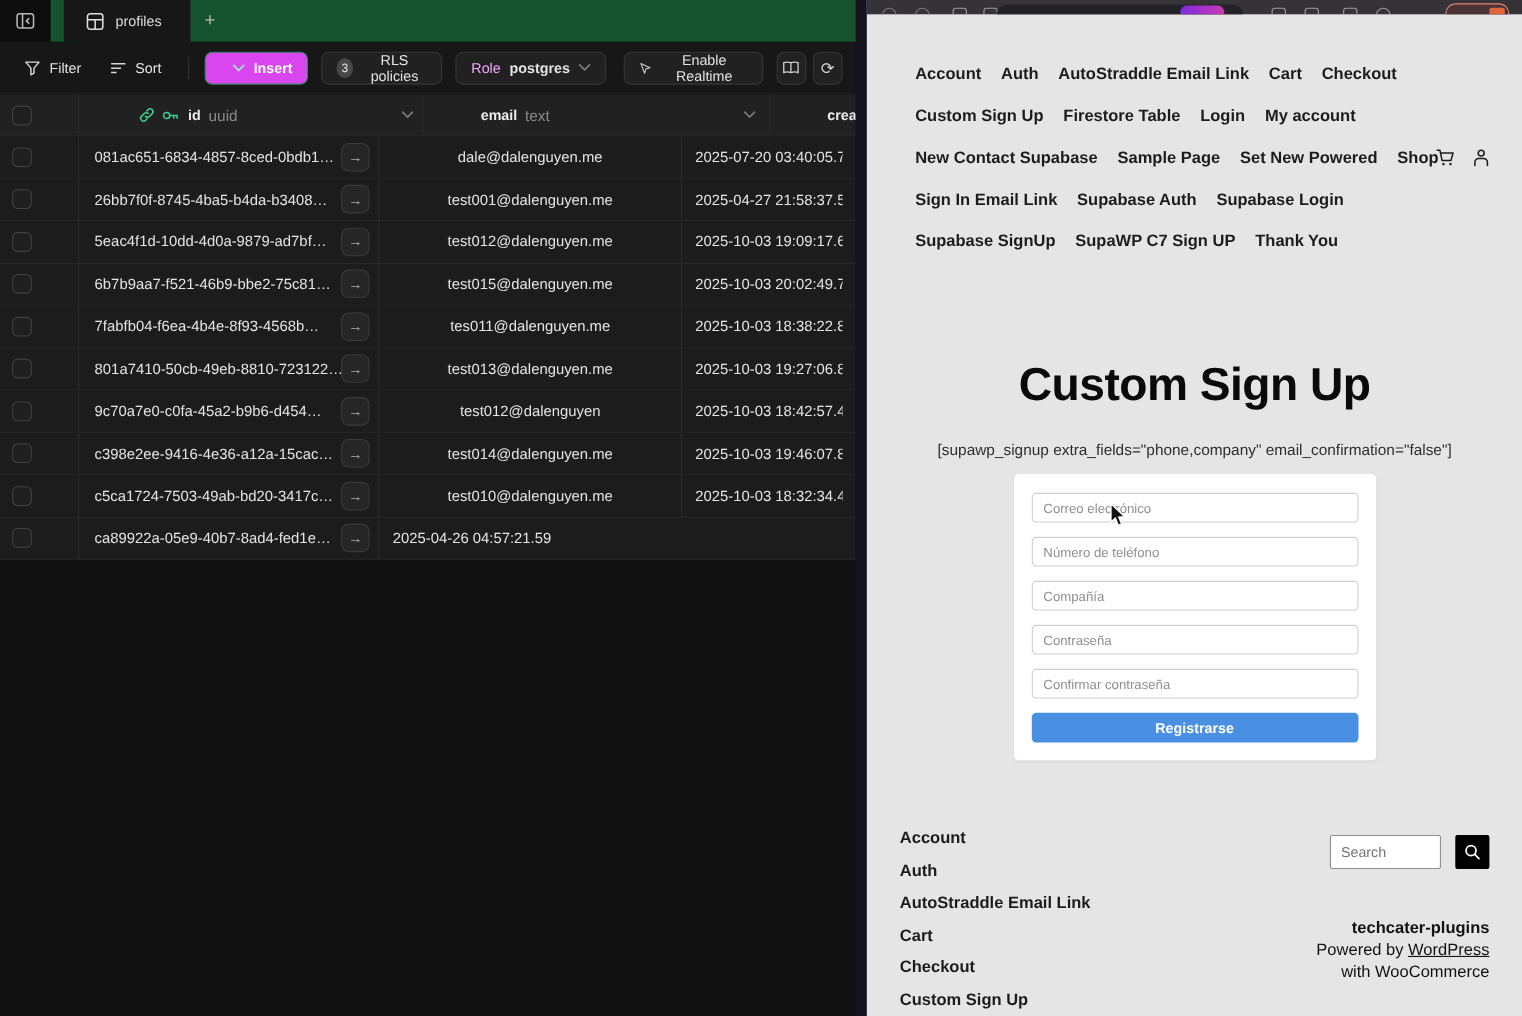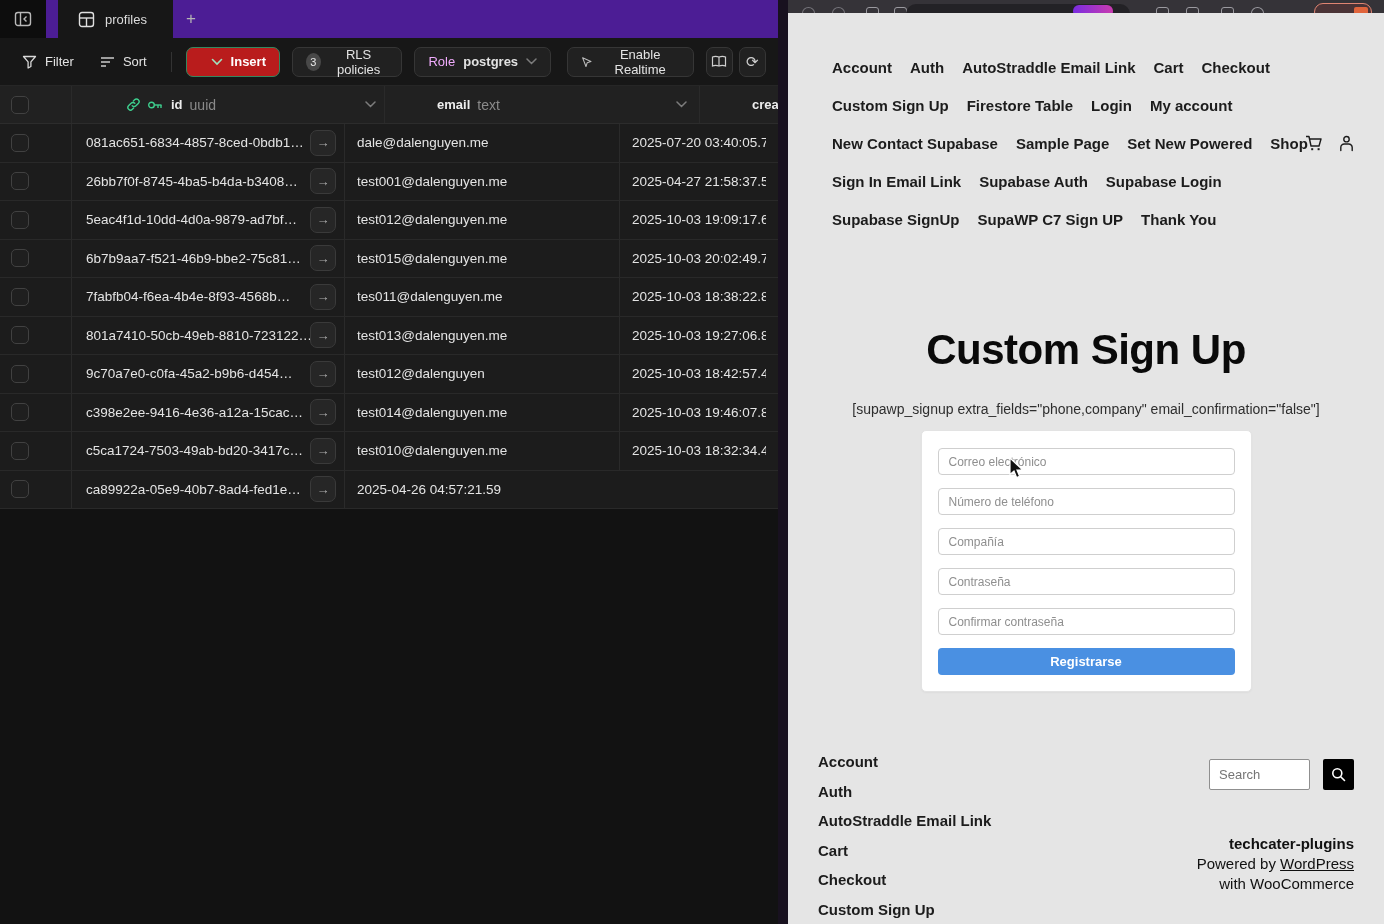--- a/index.html
+++ b/index.html
@@ -2,43 +2,43 @@
 <html><head>
 <meta charset="utf-8">
 <style>
   * { margin:0; padding:0; box-sizing:border-box; }
   html,body { width:1384px; height:924px; overflow:hidden; background:#18111f;
               font-family:"Liberation Sans", sans-serif; }
   .app { display:flex; width:1384px; height:924px; position:relative; }
 
   
   .left-panel { width:778px; height:924px; background:#131313; display:flex; flex-direction:column; flex:none; }
-  .tabbar { height:38px; background:#4c1d95; display:flex; align-items:stretch; flex:none; }
+  .tabbar { height:38px; background:#14532d; display:flex; align-items:stretch; flex:none; }
   .collapse-wrap { width:46px; background:#0d0d0d; display:flex; align-items:center; justify-content:center; }
   .collapse-btn { width:24px; height:24px; border-radius:5px; display:flex; align-items:center; justify-content:center; cursor:pointer; }
   .tab { background:#171717; display:flex; align-items:center; gap:10px; padding:0 26px 0 20px; color:#dcdcdc; font-size:13px; margin-left:12px; }
   .newtab { display:flex; align-items:center; justify-content:center; width:36px; color:#b5b5b5; font-size:17px; cursor:pointer; }
 
   .toolbar { height:48px; background:#171717; border-bottom:1px solid #262626; display:flex; align-items:center; padding:0 12px; gap:6px; flex:none; }
   .tbtn-ghost { display:flex; align-items:center; gap:8px; color:#e3e3e3; font-size:13px; padding:0 10px; height:30px; background:transparent; border:none; cursor:pointer; font-family:inherit; }
   .tdivider { width:1px; height:20px; background:#333; margin:0 8px; }
   .tbtn { display:flex; align-items:center; gap:8px; font-size:13px; height:30px; padding:0 13px; border-radius:7px; background:#212121; border:1px solid #363636; color:#e3e3e3; cursor:pointer; font-family:inherit; }
-  .tbtn.green { background:#b91c1c; border-color:#35875f; color:#fff; font-weight:600;padding-left:24px; }
+  .tbtn.green { background:#d946ef; border-color:#35875f; color:#fff; font-weight:600;padding-left:24px; }
   .badge { width:18px; height:18px; border-radius:50%; background:#484848; color:#e8e8e8; font-size:11px; display:flex; align-items:center; justify-content:center; }
   .muted { color:#f0abfc; }
   .tspacer { flex:1; }
   .iconbtn { width:32px; height:30px; border-radius:7px; background:#212121; border:1px solid #363636; color:#cfcfcf; display:flex; align-items:center; justify-content:center; cursor:pointer; font-size:15px; }
 
   
   .grid { flex:1; display:flex; flex-direction:column; background:#131313; overflow:hidden; }
   .gheader { height:38px; background:#212121; border-bottom:1px solid #2c2c2c; display:flex; flex:none;gap:40px; }
   .grow { height:38.5px; background:#1c1c1c; border-bottom:1px solid #292929; display:flex; flex:none; }
   .cell-check { width:72px; flex:none; border-right:1px solid #2a2a2a; display:flex; align-items:center; padding-left:11px; }
   .cell-id { width:273px; flex:none; border-right:1px solid #2a2a2a; display:flex; align-items:center; padding:0 8px 0 14px; overflow:hidden; position:relative; }
-  .cell-email { width:275px; flex:none; border-right:1px solid #2a2a2a; display:flex; align-items:center; padding:0 12px; overflow:hidden; }
+  .cell-email { width:275px; flex:none; border-right:1px solid #2a2a2a; display:flex; align-items:center; padding:0 12px; overflow:hidden;justify-content:center; }
   .cell-created { flex:1; display:flex; align-items:center; padding:0 12px; overflow:hidden; }
   .checkbox { width:18px; height:18px; border:1px solid #414141; border-radius:5px; background:#1f1f1f; cursor:pointer; flex:none; }
   .hname { color:#ededed; font-size:13px; font-weight:700; white-space:nowrap; }
   .htype { color:#8a8a8a; font-size:14px; margin-left:7px; white-space:nowrap; }
   .hchev { margin-left:auto; flex:none; }
   .cval { color:#e4e4e4; font-size:13.5px; white-space:nowrap; overflow:hidden; }
   .expand-btn { margin-left:auto; flex:none; width:26px; height:26px; border-radius:7px; border:1px solid #3a3a3a; background:#262626; color:#ababab; font-size:13px; display:flex; align-items:center; justify-content:center; cursor:pointer; }
   .grid-empty { flex:1; background:#121212; }
 
   

